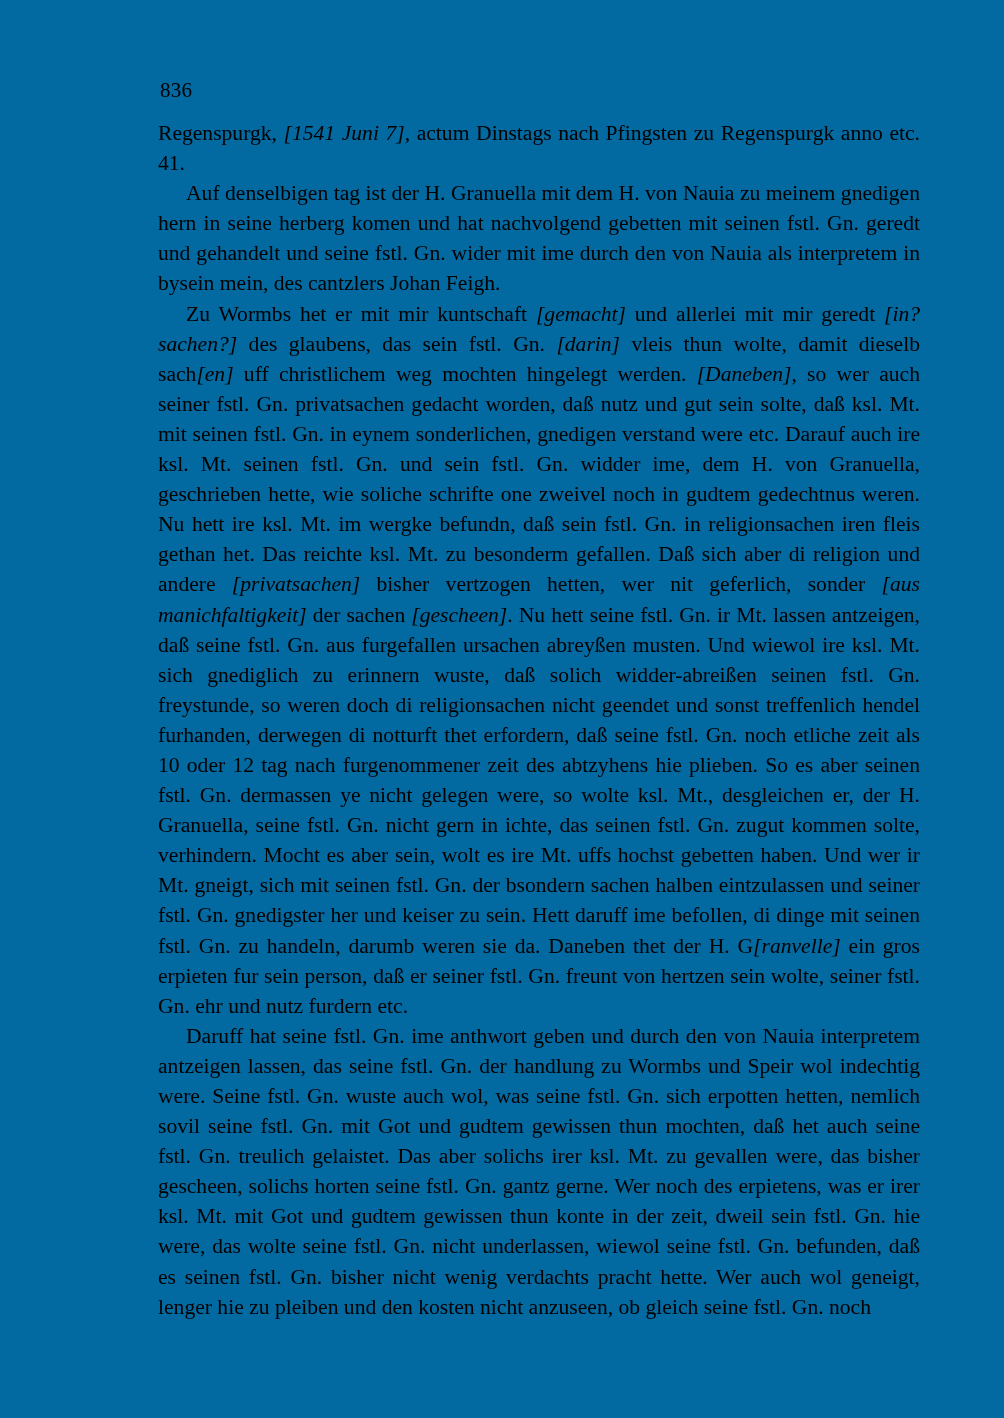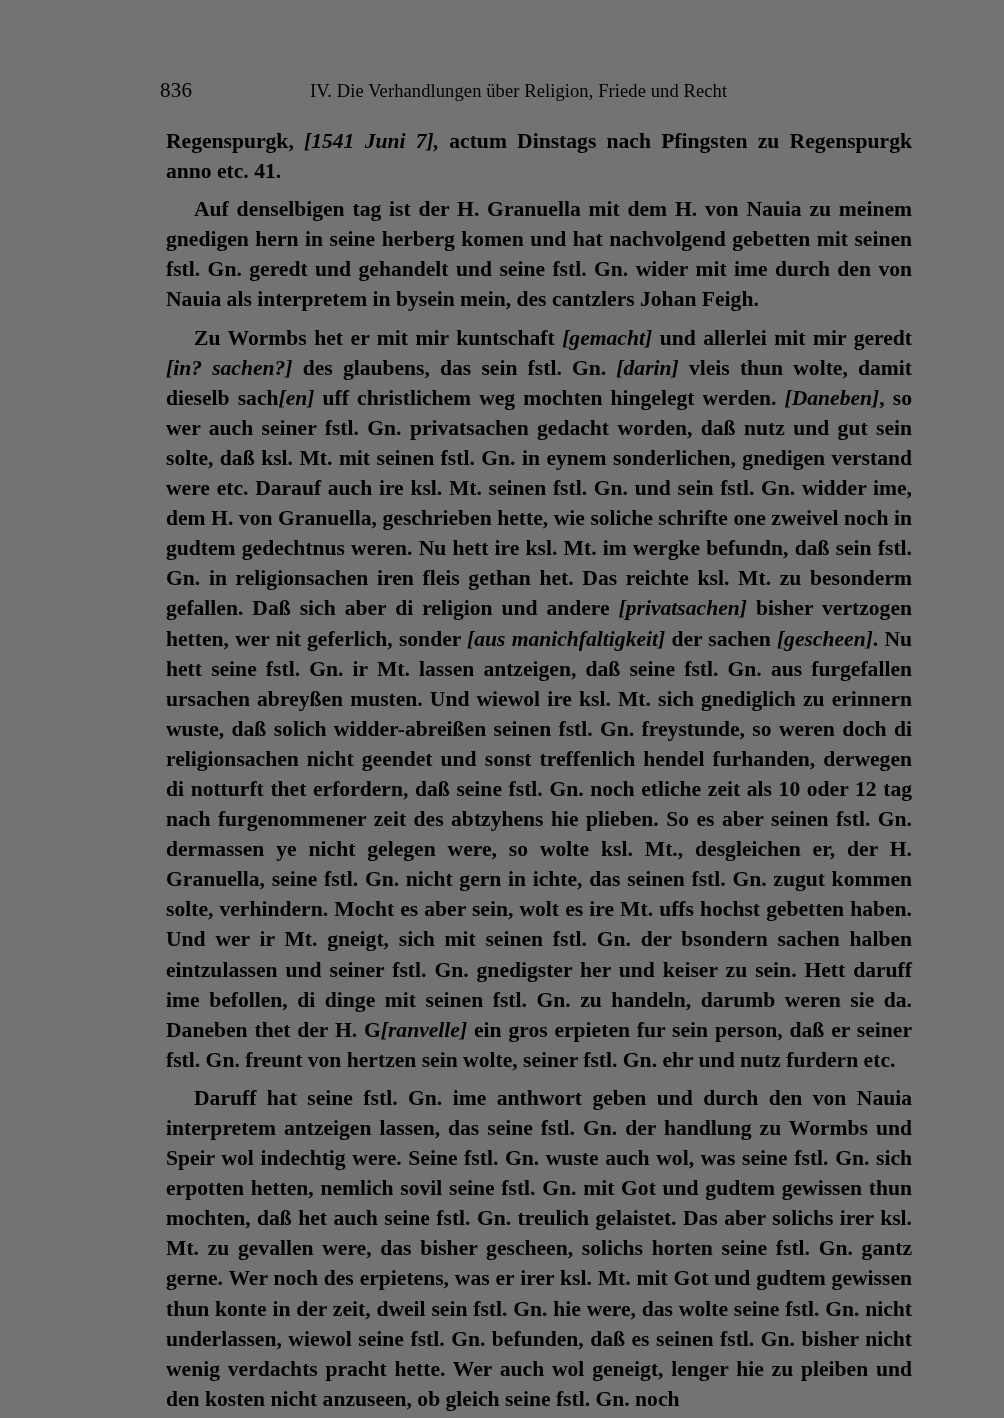--- a/index.html
+++ b/index.html
@@ -4,21 +4,21 @@
 <style>
   html, body {
     margin: 0;
     padding: 0;
     background: #ffffff;
   }
   .page {
     position: relative;
     width: 1004px;
     height: 1418px;
-    background: #737373;
+    background: #0369a1;
     font-family: "Liberation Serif", serif;
     color: #000000;
     box-sizing: border-box;
   }
   .header {
     position: absolute;
     top: 78px;
     left: 160px;
     width: 760px;
     height: 22px;
@@ -41,38 +41,36 @@
     top: 118px;
     left: 158px;
     width: 762px;
     font-size: 21.6px;
     line-height: 30.1px;
     text-align: justify;
     text-justify: inter-word;
     hyphens: none;
   }
   .body-text p {
-    margin: 8px;
-    font-weight: bold;
+    margin: 0;
   }
   .body-text p.indent {
     text-indent: 28px;
   }
   em {
     font-style: italic;
   }
 </style>
 </head>
 <body>
 
 <div class="page">
 
   <div class="header">
     <div class="folio">836</div>
-    <div class="running-title">IV. Die Verhandlungen über Religion, Friede und Recht</div>
   </div>
 
   <div class="body-text" id="body-text">
       <p><span>Regenspurgk, </span><em>[1541 Juni 7],</em><span> actum Dinstags nach Pfingsten zu Regenspurgk anno etc. 41.</span></p>
       <p class="indent"><span>Auf denselbigen tag ist der H. Granuella mit dem H. von Nauia zu meinem gnedigen hern in seine herberg komen und hat nachvolgend gebetten mit seinen fstl. Gn. geredt und gehandelt und seine fstl. Gn. wider mit ime durch den von Nauia als interpretem in bysein mein, des cantzlers Johan Feigh.</span></p>
       <p class="indent"><span>Zu Wormbs het er mit mir kuntschaft </span><em>[gemacht]</em><span> und allerlei mit mir geredt </span><em>[in? sachen?]</em><span> des glaubens, das sein fstl. Gn. </span><em>[darin]</em><span> vleis thun wolte, damit dieselb sach</span><em>[en]</em><span> uff christlichem weg mochten hingelegt werden. </span><em>[Daneben]</em><span>, so wer auch seiner fstl. Gn. privatsachen gedacht worden, daß nutz und gut sein solte, daß ksl. Mt. mit seinen fstl. Gn. in eynem sonderlichen, gnedigen verstand were etc. Darauf auch ire ksl. Mt. seinen fstl. Gn. und sein fstl. Gn. widder ime, dem H. von Granuella, geschrieben hette, wie soliche schrifte one zweivel noch in gudtem gedechtnus weren. Nu hett ire ksl. Mt. im wergke befundn, daß sein fstl. Gn. in religionsachen iren fleis gethan het. Das reichte ksl. Mt. zu besonderm gefallen. Daß sich aber di religion und andere </span><em>[privatsachen]</em><span> bisher vertzogen hetten, wer nit geferlich, sonder </span><em>[aus manichfaltigkeit]</em><span> der sachen </span><em>[gescheen]</em><span>. Nu hett seine fstl. Gn. ir Mt. lassen antzeigen, daß seine fstl. Gn. aus furgefallen ursachen abreyßen musten. Und wiewol ire ksl. Mt. sich gnediglich zu erinnern wuste, daß solich widder-abreißen seinen fstl. Gn. freystunde, so weren doch di religionsachen nicht geendet und sonst treffenlich hendel furhanden, derwegen di notturft thet erfordern, daß seine fstl. Gn. noch etliche zeit als 10 oder 12 tag nach furgenommener zeit des abtzyhens hie plieben. So es aber seinen fstl. Gn. dermassen ye nicht gelegen were, so wolte ksl. Mt., desgleichen er, der H. Granuella, seine fstl. Gn. nicht gern in ichte, das seinen fstl. Gn. zugut kommen solte, verhindern. Mocht es aber sein, wolt es ire Mt. uffs hochst gebetten haben. Und wer ir Mt. gneigt, sich mit seinen fstl. Gn. der bsondern sachen halben eintzulassen und seiner fstl. Gn. gnedigster her und keiser zu sein. Hett daruff ime befollen, di dinge mit seinen fstl. Gn. zu handeln, darumb weren sie da. Daneben thet der H. G</span><em>[ranvelle]</em><span> ein gros erpieten fur sein person, daß er seiner fstl. Gn. freunt von hertzen sein wolte, seiner fstl. Gn. ehr und nutz furdern etc.</span></p>
       <p class="indent"><span>Daruff hat seine fstl. Gn. ime anthwort geben und durch den von Nauia interpretem antzeigen lassen, das seine fstl. Gn. der handlung zu Wormbs und Speir wol indechtig were. Seine fstl. Gn. wuste auch wol, was seine fstl. Gn. sich erpotten hetten, nemlich sovil seine fstl. Gn. mit Got und gudtem gewissen thun mochten, daß het auch seine fstl. Gn. treulich gelaistet. Das aber solichs irer ksl. Mt. zu gevallen were, das bisher gescheen, solichs horten seine fstl. Gn. gantz gerne. Wer noch des erpietens, was er irer ksl. Mt. mit Got und gudtem gewissen thun konte in der zeit, dweil sein fstl. Gn. hie were, das wolte seine fstl. Gn. nicht underlassen, wiewol seine fstl. Gn. befunden, daß es seinen fstl. Gn. bisher nicht wenig verdachts pracht hette. Wer auch wol geneigt, lenger hie zu pleiben und den kosten nicht anzuseen, ob gleich seine fstl. Gn. noch</span></p>
     </div>
 
 </div>

